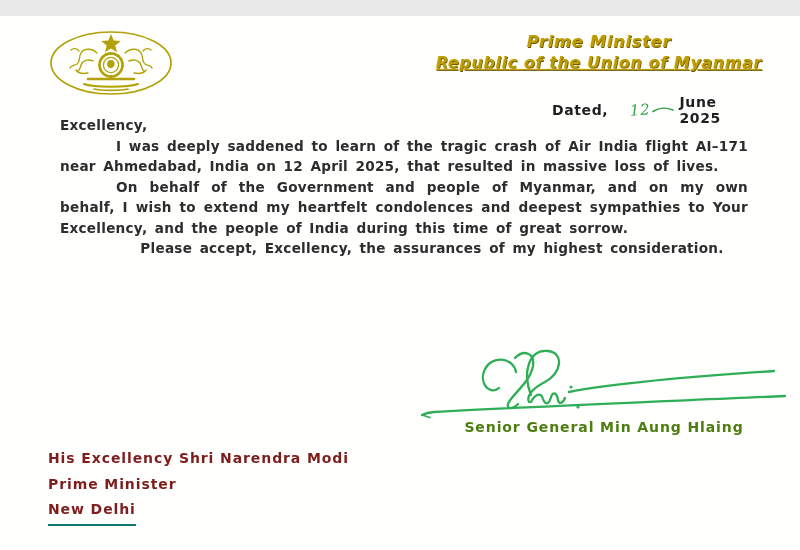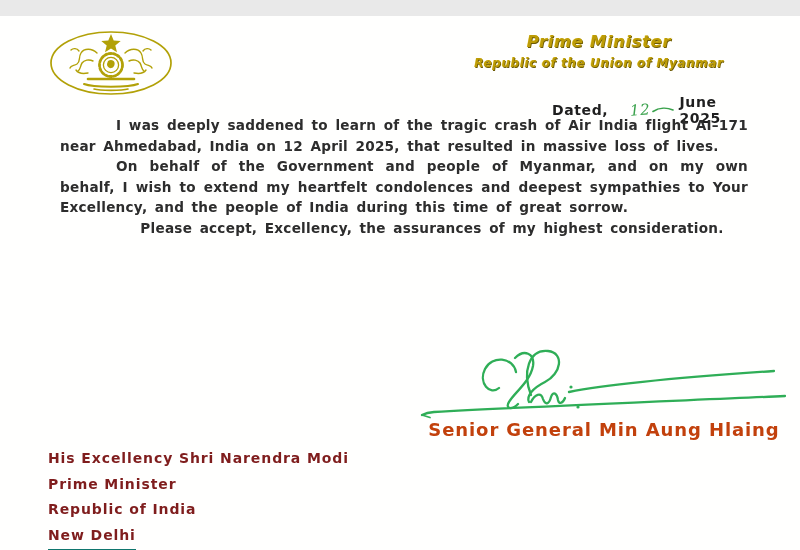--- a/index.html
+++ b/index.html
@@ -16,21 +16,21 @@
   .emblem{position:absolute;left:48px;top:13px;width:126px;height:68px;}
   .letterhead{
     position:absolute;left:415px;top:15px;width:368px;
     text-align:center;
     font-style:italic;font-weight:bold;
     color:#bd9c06;
     text-shadow:0.7px 0.9px 0 #6e5c06, -0.4px -0.4px 0 #f5e27a;
     letter-spacing:0.6px;
   }
   .letterhead .lh1{font-size:16.5px;line-height:21px;}
-  .letterhead .lh2{font-size:12px;line-height:22px;}
+  .letterhead .lh2{font-size:16px;line-height:22px;text-decoration:underline;}
   
   .date-row{
     position:absolute;left:552px;top:78px;width:210px;
     display:flex;align-items:center;
     font-weight:bold;font-size:14px;color:#1f1f1f;letter-spacing:0.6px;
   }
   .hand-day{
     color:#3aa24c;
     font-family:"DejaVu Serif","Liberation Serif",serif;
     font-style:italic;font-weight:normal;
@@ -47,21 +47,21 @@
     color:#2d2d2d;
   }
   .body-block p{margin:0;text-align:justify;text-indent:56px;}
   .body-block .salutation{text-indent:0;text-align:left;}
   .body-block .no-justify{text-align:center;}
   
   .sig-wrap{position:absolute;left:418px;top:328px;width:372px;height:76px;}
   .sig-name{
     position:absolute;left:418px;top:403px;width:372px;
     text-align:center;
-    font-size:18px;font-weight:bold;letter-spacing:0.9px;color:#c2410c;
+    font-size:14px;font-weight:bold;letter-spacing:0.9px;color:#4d7c0f;
   }
   
   .recipient{
     position:absolute;left:48px;top:430px;
     font-size:14px;font-weight:bold;letter-spacing:0.9px;
     line-height:25.5px;color:#7f1d1d;
   }
   .recipient .underlined{
     display:inline-block;
     border-bottom:2px solid #0f766e;
@@ -111,20 +111,21 @@
     <span class="hand-day">12</span>
     <span class="day-swoosh">
       <svg width="22" height="9" viewBox="0 0 22 9">
           <path d="M1,6.5 C7,2.5 15,2.5 21,5" fill="none" stroke="#3aa24c" stroke-width="1.6" stroke-linecap="round"></path>
         </svg>
     </span>
     <span>June 2025</span>
   </div>
 
   <div class="body-block">
+    <p class="salutation">Excellency,</p>
     <p>I was deeply saddened to learn of the tragic crash of Air India flight AI–171 near Ahmedabad, India on 12 April 2025, that resulted in massive loss of lives.</p>
     <p>On behalf of the Government and people of Myanmar, and on my own behalf, I wish to extend my heartfelt condolences and deepest sympathies to Your Excellency, and the people of India during this time of great sorrow.</p>
     <p class="no-justify">Please accept, Excellency, the assurances of my highest consideration.</p>
   </div>
 
   <div class="sig-wrap">
     <svg viewBox="0 0 372 76" width="372" height="76">
       <g fill="none" stroke="#2fae57" stroke-width="2.3" stroke-linecap="round">
 
         <path d="M98,28 C95,13 74,11 67,25 C60,39 72,52 81,44"></path>
@@ -142,17 +143,16 @@
       </g>
       <circle cx="153" cy="43" r="1.6" fill="#2fae57"></circle>
       <circle cx="160" cy="63" r="1.6" fill="#2fae57"></circle>
     </svg>
   </div>
   <div class="sig-name">Senior General Min Aung Hlaing</div>
 
   <div class="recipient">
     <div>His Excellency Shri Narendra Modi</div>
     <div>Prime Minister</div>
-    <div>Republic of India</div>
     <div><span class="underlined">New Delhi</span></div>
   </div>
 
 </div>
 
 </body></html>

